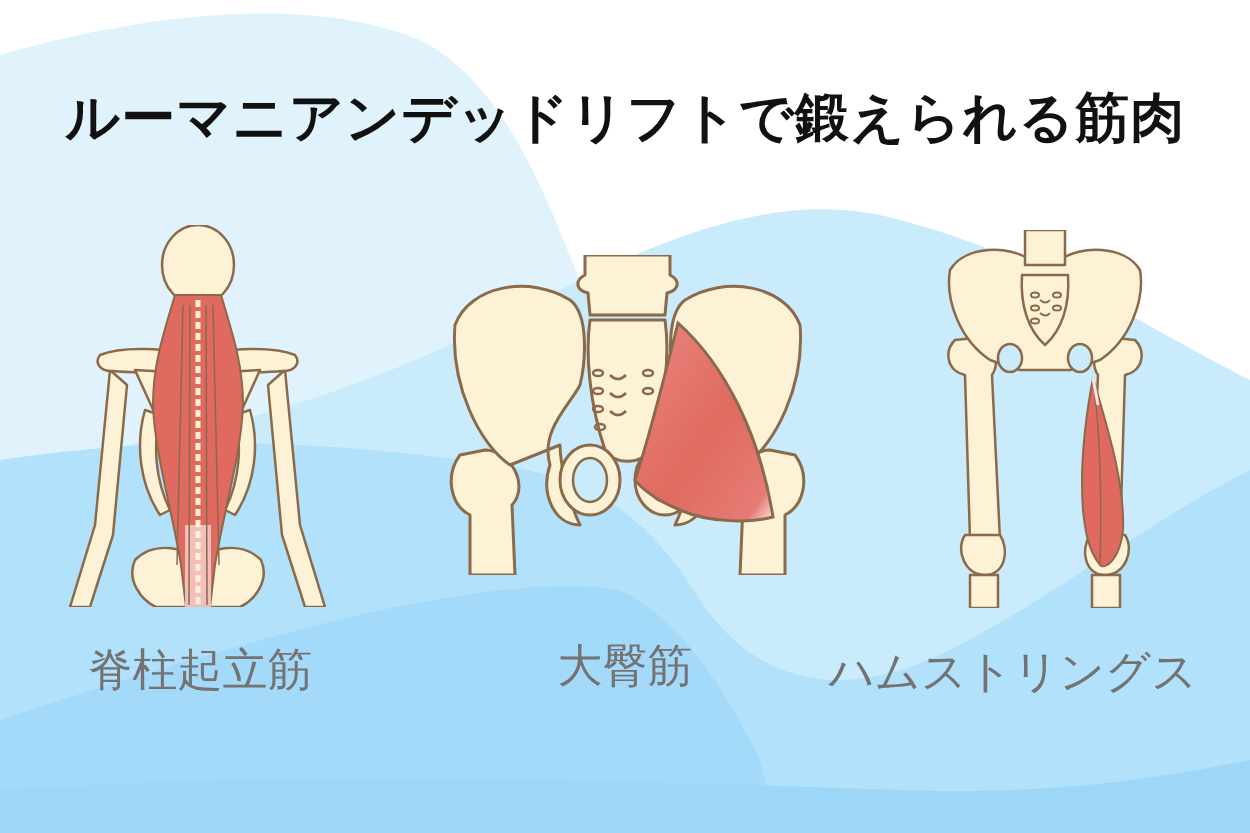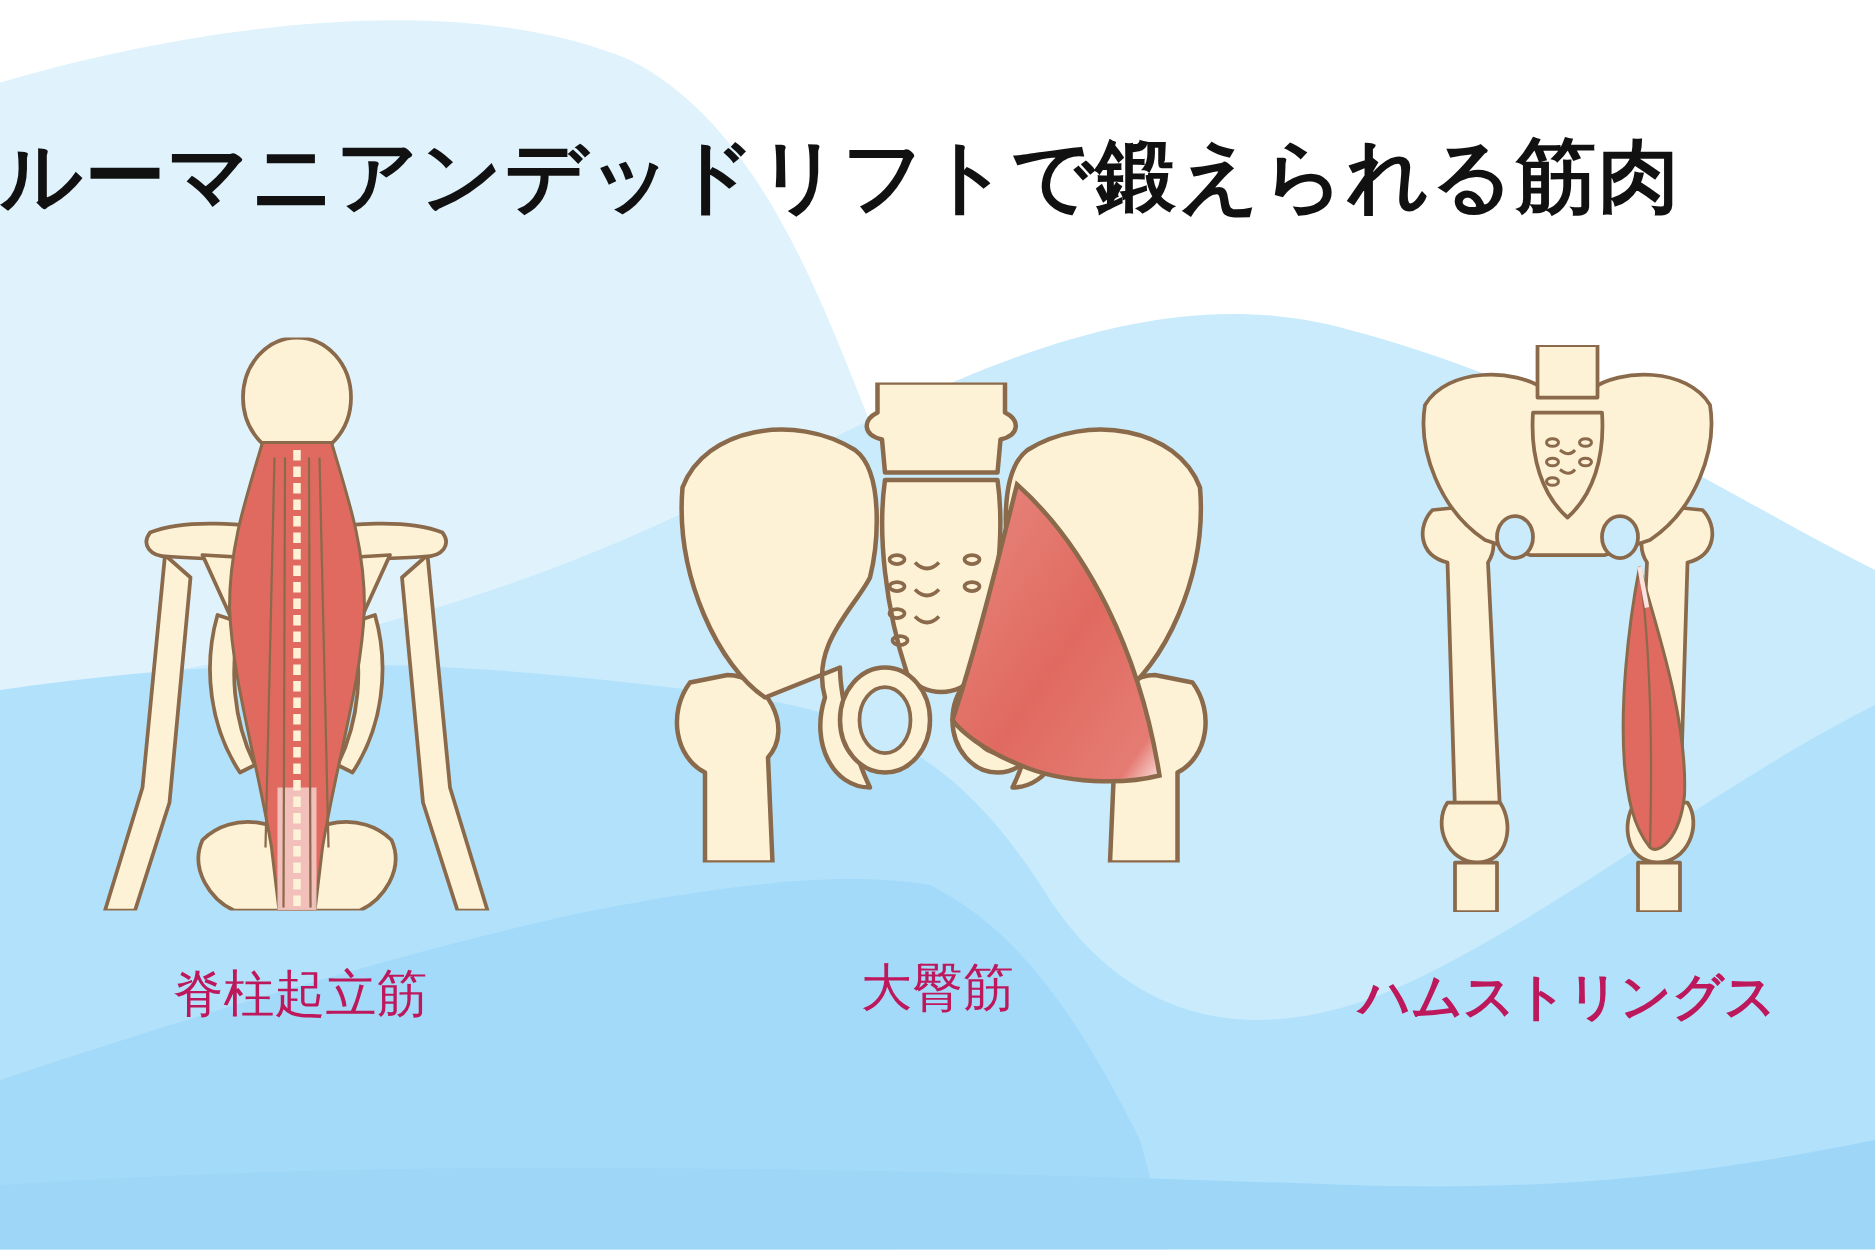--- a/index.html
+++ b/index.html
@@ -1,26 +1,26 @@
 <!DOCTYPE html>
 <html><head>
 <meta charset="utf-8">
 <style>
   html, body { margin: 0; padding: 0; }
   body { width: 1250px; height: 833px; overflow: hidden; position: relative; background: #ffffff; font-family: "DejaVu Sans", "Liberation Sans", sans-serif; }
   .bg { position: absolute; left: 0; top: 0; width: 1250px; height: 833px; }
-  .title { position: absolute; left: 0; top: 82px; width: 1250px; font-size: 54px; font-weight: bold; color: #111111; letter-spacing: 1px; white-space: nowrap; }
+  .title { position: absolute; left: 0; top: 82px; width: 1250px; text-align: center; font-size: 54px; font-weight: bold; color: #111111; letter-spacing: 1px; white-space: nowrap; }
   .figure { position: absolute; }
-  .label { position: absolute; font-size: 34px; color: #be185d; white-space: nowrap; text-align: center; }
+  .label { position: absolute; font-size: 45px; color: #737373; white-space: nowrap; text-align: center; }
   #fig-back { left: 65px; top: 225px; width: 265px; height: 382px; }
   #fig-pelvis { left: 440px; top: 255px; width: 375px; height: 320px; }
   #fig-legs { left: 940px; top: 230px; width: 210px; height: 378px; }
   #label-1 { left: 60px; top: 640px; width: 280px; }
   #label-2 { left: 500px; top: 636px; width: 250px; }
-  #label-3 { left: 860px; top: 642px; width: 370px; font-weight: bold; }
+  #label-3 { left: 828px; top: 642px; width: 370px; }
 </style>
 </head>
 <body>
 
 <svg class="bg" viewBox="0 0 1250 833" preserveAspectRatio="none">
   <rect x="0" y="0" width="1250" height="833" fill="#ffffff"></rect>
   <path d="M0,55 C120,20 300,-10 420,40 C520,90 560,240 600,330 L600,833 L0,833 Z" fill="#e0f3fd"></path>
   <path d="M0,470 C150,440 300,420 480,330 C620,260 760,180 900,220 C1050,260 1150,330 1250,380 L1250,833 L0,833 Z" fill="#c9ebfc"></path>
   <path d="M0,460 C200,430 350,445 500,465 C600,480 650,520 700,600 C760,690 850,700 950,650 C1050,600 1150,520 1250,470 L1250,833 L0,833 Z" fill="#b2e2fb"></path>
   <path d="M0,720 C120,680 250,640 380,610 C480,590 560,580 620,590 C680,620 720,680 760,760 L780,833 L0,833 Z" fill="#a4daf9"></path>

